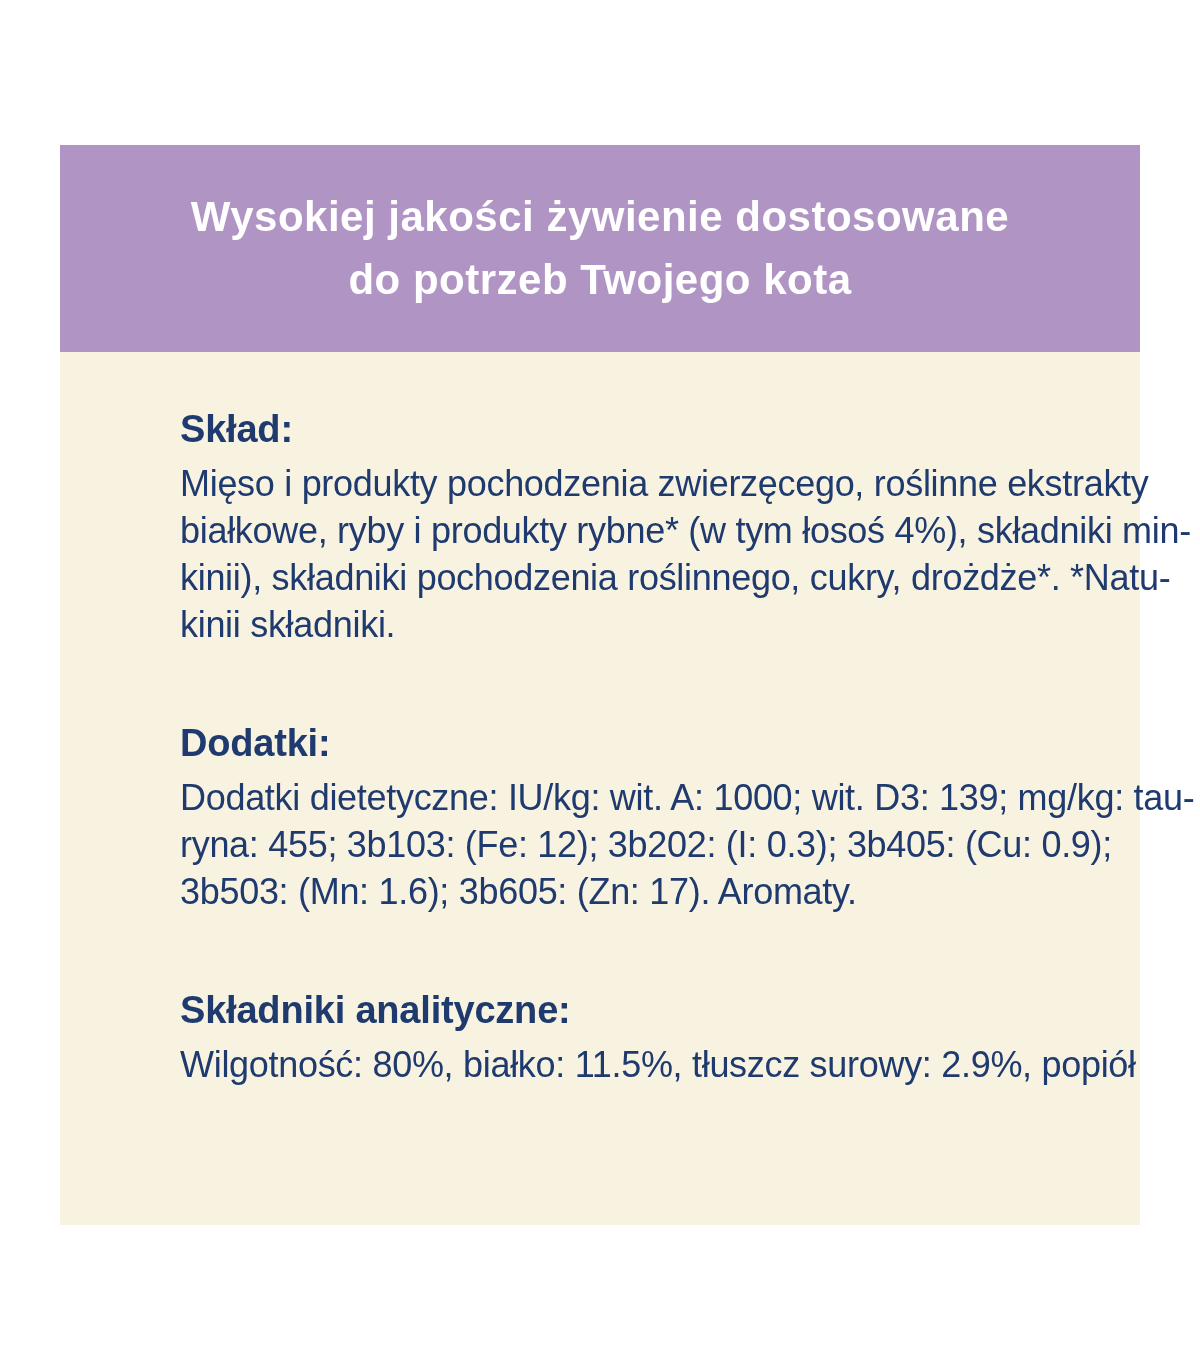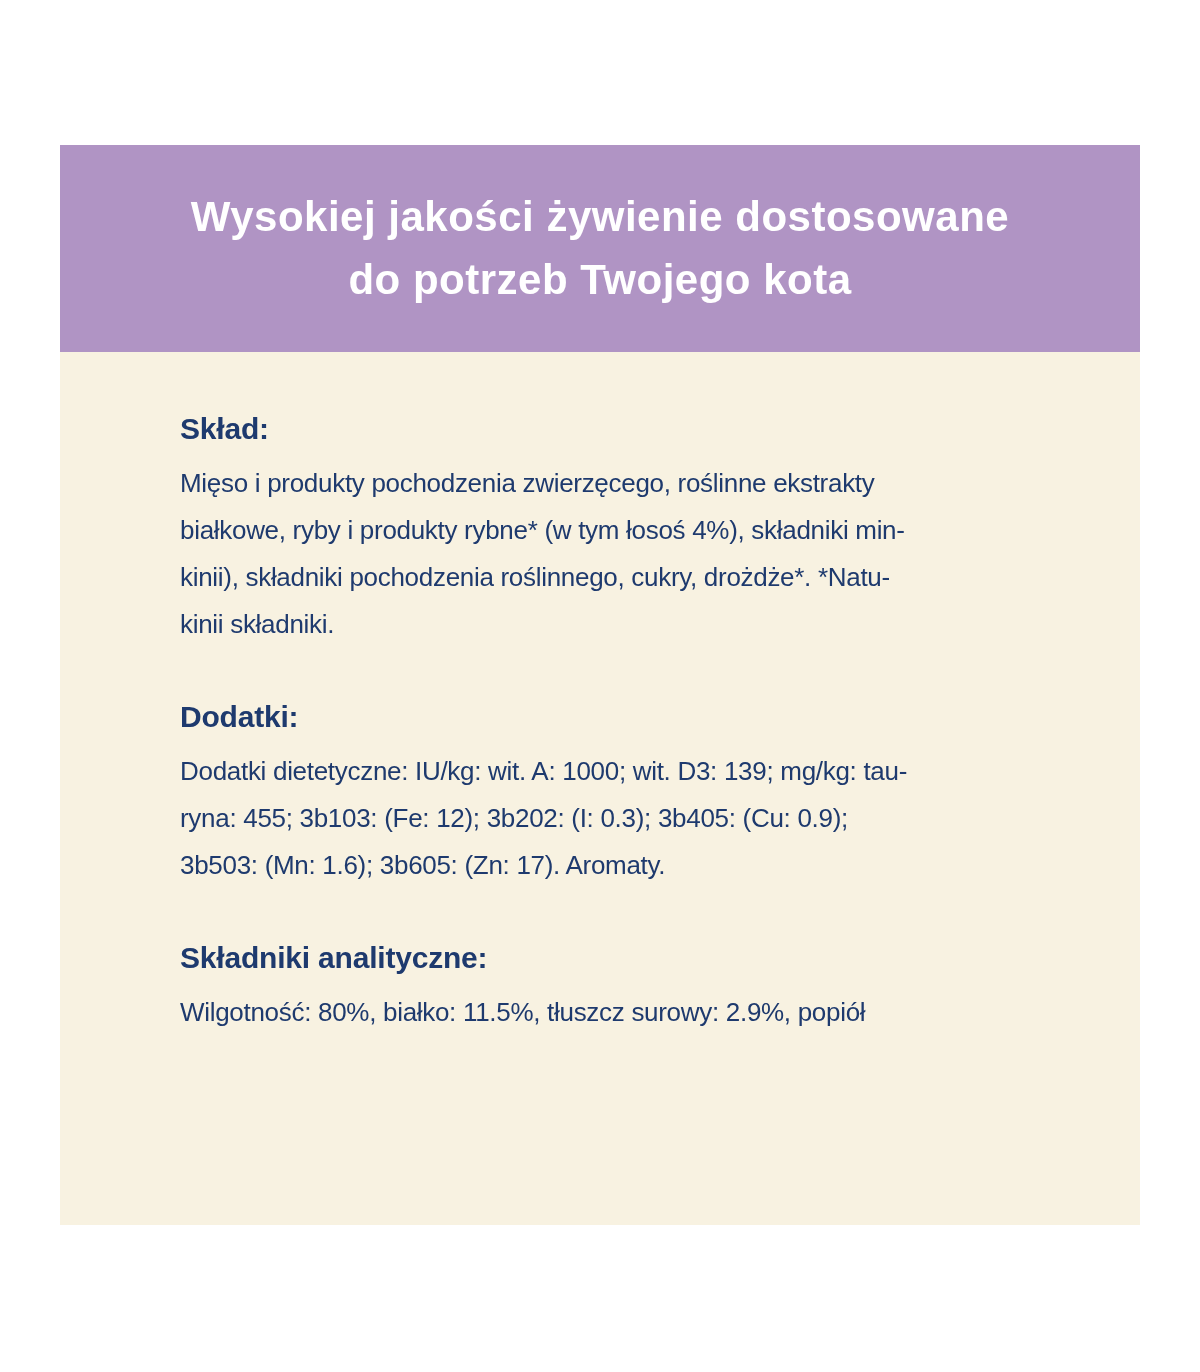--- a/index.html
+++ b/index.html
@@ -45,35 +45,35 @@
     line-height: 1.48;
     letter-spacing: 0.5px;
   }
 
   .header-line { display: block; }
 
   .card-body {
     padding: 58px 96px 0 120px;
   }
 
-  .section { margin-top: 50px; }
+  .section { margin-top: 76px; }
   .section:first-child { margin-top: 0; }
 
   .section-heading {
     color: var(--text-color, #1e3a6e);
-    font-size: 30px;
+    font-size: 38px;
     font-weight: 700;
     line-height: 38px;
     margin-bottom: 12px;
     letter-spacing: -0.2px;
   }
 
   .text-line {
     color: var(--text-color, #1e3a6e);
-    font-size: 26px;
+    font-size: 36px;
     line-height: 47px;
     white-space: nowrap;
     letter-spacing: -0.3px;
   }
 </style>
 </head>
 <body style="background: rgb(255, 255, 255);">
 
 <div class="page">
   <section class="card">

